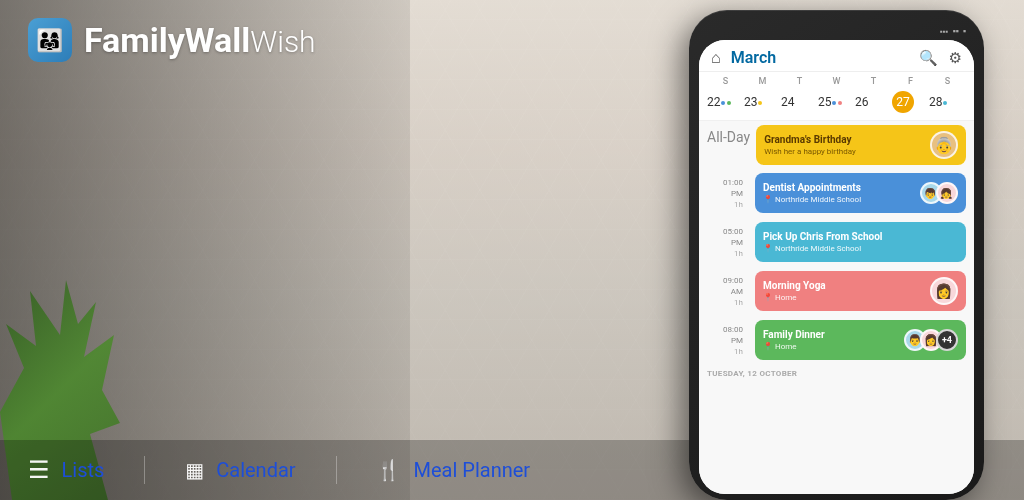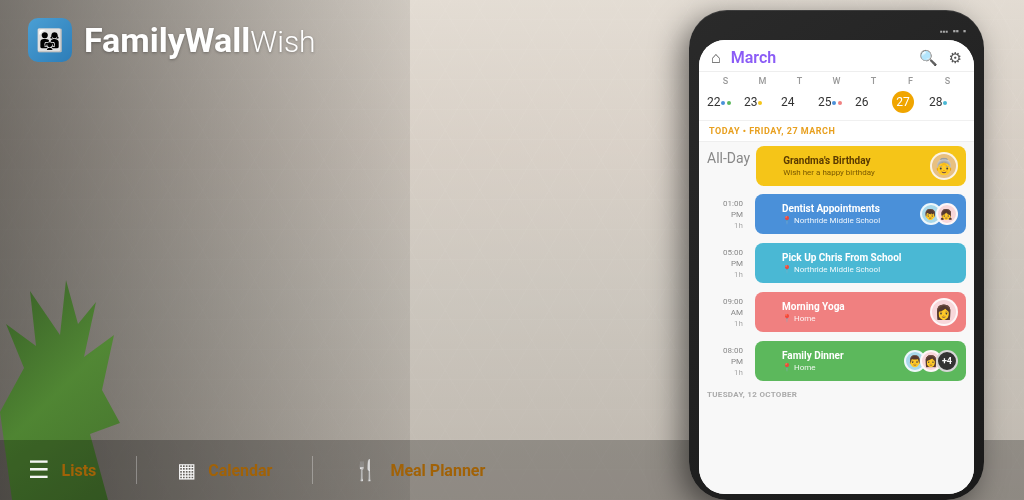--- a/index.html
+++ b/index.html
@@ -153,23 +153,23 @@
       color: white;
     }
 
     .bottom-icon {
       font-size: 24px;
       color: white;
       opacity: 0.95;
     }
 
     .bottom-label {
-      font-size: 16px;
-      font-weight: 700;
-      color: #a16207;
+      font-size: 20px;
+      font-weight: 400;
+      color: #1d4ed8;
     }
 
     .bottom-divider {
       width: 1px;
       height: 28px;
       background: rgba(255,255,255,0.3);
     }
 
     
     .phone-container {
@@ -237,21 +237,21 @@
     }
 
     .cal-home-icon {
       font-size: 16px;
       color: #555;
     }
 
     .cal-month {
       font-size: 16px;
       font-weight: 600;
-      color: #8b5cf6;
+      color: #0369a1;
       margin-left: 4px;
     }
 
     .cal-nav-right {
       display: flex;
       align-items: center;
       gap: 10px;
     }
 
     .cal-icon {
@@ -359,21 +359,21 @@
       gap: 4px;
       min-height: 40px;
     }
 
     .event-card.yellow { background: #f5c518; }
     .event-card.blue { background: #4a90d9; }
     .event-card.cyan { background: #4ab8d4; }
     .event-card.salmon { background: #f08080; }
     .event-card.green { background: #5cb85c; }
 
-    .event-info { flex: 1; margin-left: 19px; }
+    .event-info { flex: 1; }
 
     .event-title {
       font-size: 10px;
       font-weight: 700;
       color: white;
       line-height: 1.2;
     }
 
     .event-card.yellow .event-title { color: #5a3a00; }
     .event-card.yellow .event-subtitle { color: #7a5800; }
@@ -570,21 +570,20 @@
         <div class="cal-day">
           <span class="day-num">28</span>
           <div class="day-dots">
             <div class="day-dot" style="background:#4ab8d4;"></div>
           </div>
         </div>
       </div>
 
       <div class="events-list">
 
-        <div class="today-banner">TODAY • FRIDAY, 27 MARCH</div>
 
         <div class="allday-row">
           <div class="allday-label">All-Day</div>
           <div class="event-card yellow">
             <div class="event-info">
               <div class="event-title">Grandma's Birthday</div>
               <div class="event-subtitle">Wish her a happy birthday</div>
             </div>
             <div class="event-avatar" style="background:#e8c080; font-size:16px;">👵</div>
           </div>

